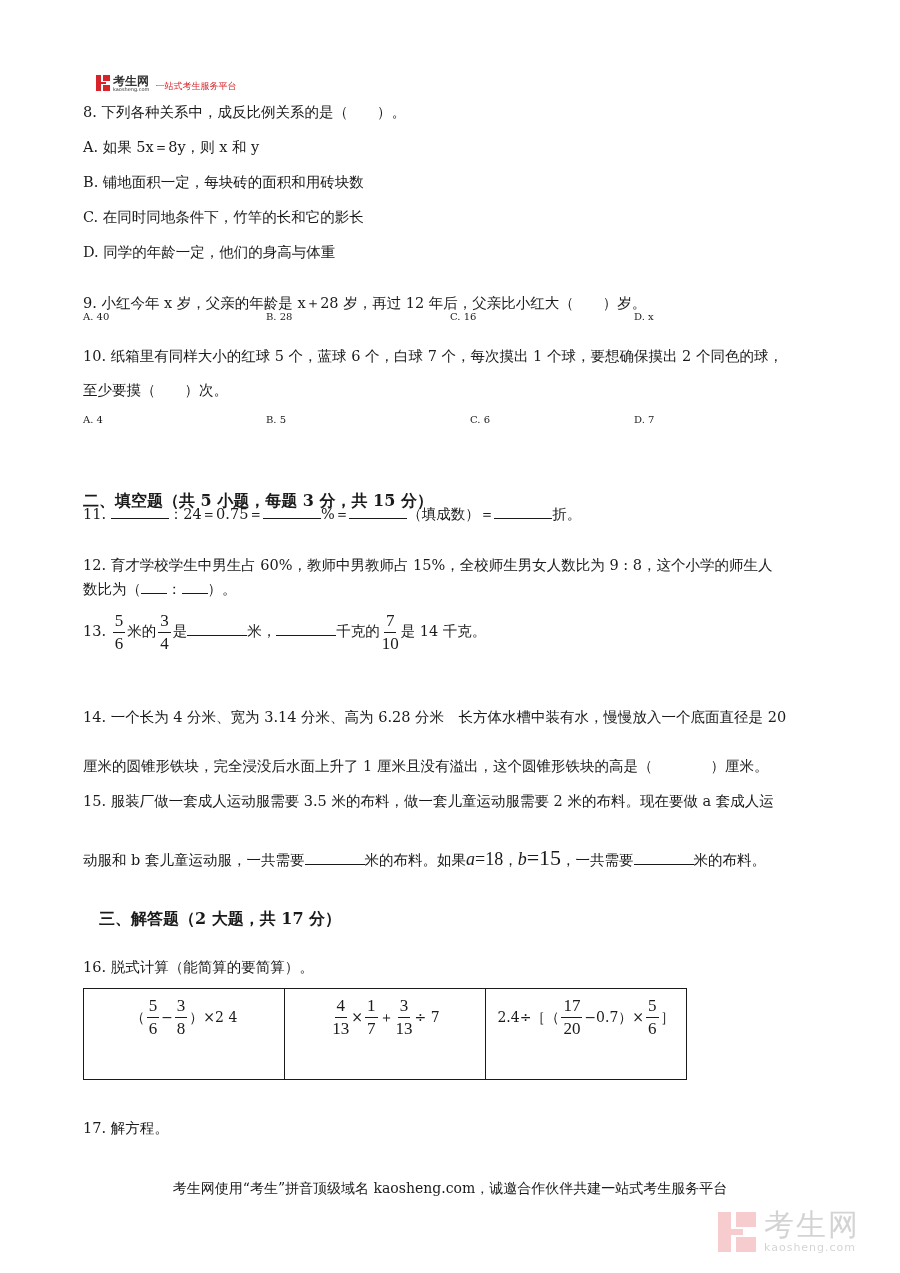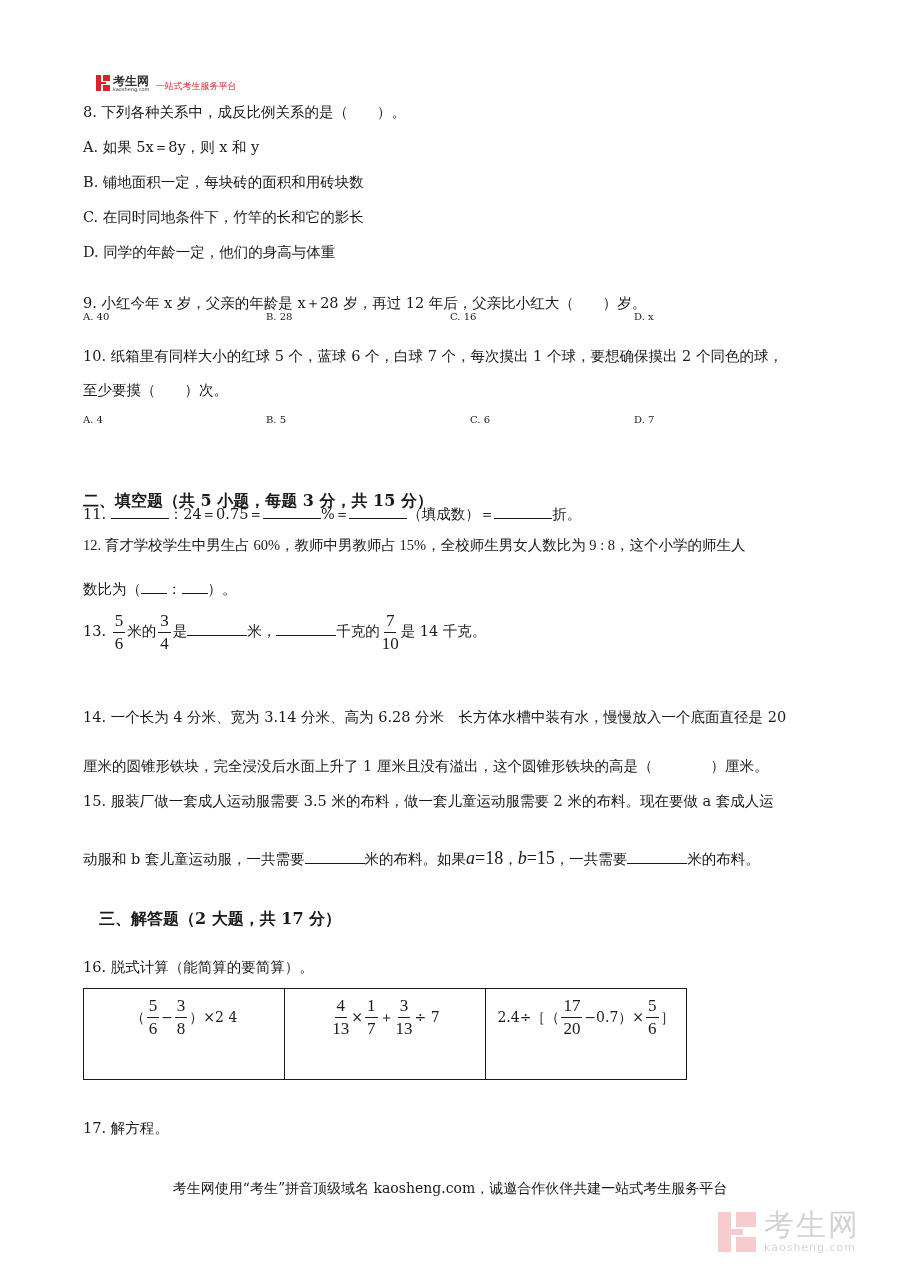--- a/index.html
+++ b/index.html
@@ -68,21 +68,21 @@
 <div class="opt" style="left:450px;top:414px;margin-left:20px;">C. 6</div>
 <div class="opt" style="left:634px;top:414px;">D. 7</div>
 
 <div class="line bold" style="top:459px;margin-top:32px;">二、填空题（共 5 小题，每题 3 分，共 15 分）</div>
 
 <div class="line" style="top:504px;">
   <span>11.</span>
   <span class="blank" style="width:58px;"></span><span>：24＝0.75＝</span><span class="blank" style="width:58px;"></span><span>%＝</span><span class="blank" style="width:58px;"></span><span>（填成数）＝</span><span class="blank" style="width:58px;"></span><span>折。</span>
 </div>
 
-<div class="line" style="top:535px;font-family:Liberation Serif, serif;">12. 育才学校学生中男生占 60%，教师中男教师占 15%，全校师生男女人数比为 9 : 8，这个小学的师生人</div>
+<div class="line" style="top:555px;">12. 育才学校学生中男生占 60%，教师中男教师占 15%，全校师生男女人数比为 9 : 8，这个小学的师生人</div>
 <div class="line" style="top:579px;">
   <span>数比为（</span><span class="blank" style="width:26px;"></span><span>：</span><span class="blank" style="width:26px;"></span><span>）。</span>
 </div>
 
 <div class="line" style="top:610px;line-height:42px;">
   <span>13.</span>
   <span class="frac">
       <span class="n">5</span>
       <span class="d">6</span>
     </span><span>米的</span><span class="frac">
@@ -92,21 +92,21 @@
       <span class="n">7</span>
       <span class="d">10</span>
     </span><span>是 14 千克。</span>
 </div>
 
 <div class="line" style="top:707px;">14. 一个长为 4 分米、宽为 3.14 分米、高为 6.28 分米　长方体水槽中装有水，慢慢放入一个底面直径是 20</div>
 <div class="line" style="top:756px;">厘米的圆锥形铁块，完全浸没后水面上升了 1 厘米且没有溢出，这个圆锥形铁块的高是（　　　　）厘米。</div>
 
 <div class="line" style="top:791px;">15. 服装厂做一套成人运动服需要 3.5 米的布料，做一套儿童运动服需要 2 米的布料。现在要做 a 套成人运</div>
 <div class="line" style="top:848px;">
-  <span>动服和 b 套儿童运动服，一共需要</span><span class="blank" style="width:60px;"></span><span>米的布料。如果</span><span class="ital">a</span><span class="num" style="font-size:18px;margin-top:12px;">=18</span><span>，</span><span class="ital">b</span><span class="num" style="font-size:18px;">=15</span><span>，一共需要</span><span class="blank" style="width:60px;"></span><span>米的布料。</span>
+  <span>动服和 b 套儿童运动服，一共需要</span><span class="blank" style="width:60px;"></span><span>米的布料。如果</span><span class="ital">a</span><span class="num" style="font-size:18px;margin-top:12px;">=18</span><span>，</span><span class="ital">b</span><span class="num" style="font-size:22px;">=15</span><span>，一共需要</span><span class="blank" style="width:60px;"></span><span>米的布料。</span>
 </div>
 
 <div class="line bold" style="top:909px;margin-left:16px;">三、解答题（2 大题，共 17 分）</div>
 <div class="line" style="top:957px;">16. 脱式计算（能简算的要简算）。</div>
 
 <table class="calc">
   <tbody>
       <tr>
     <td>
       <div class="cell-expr">

